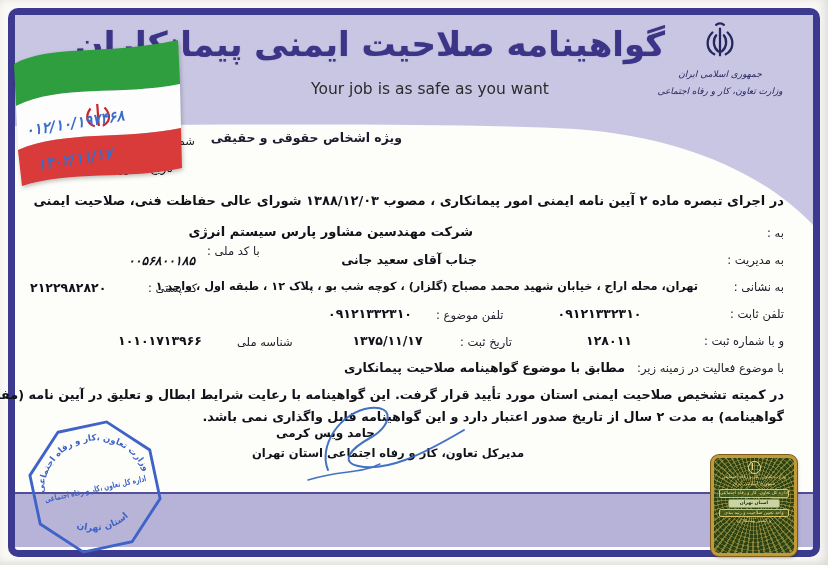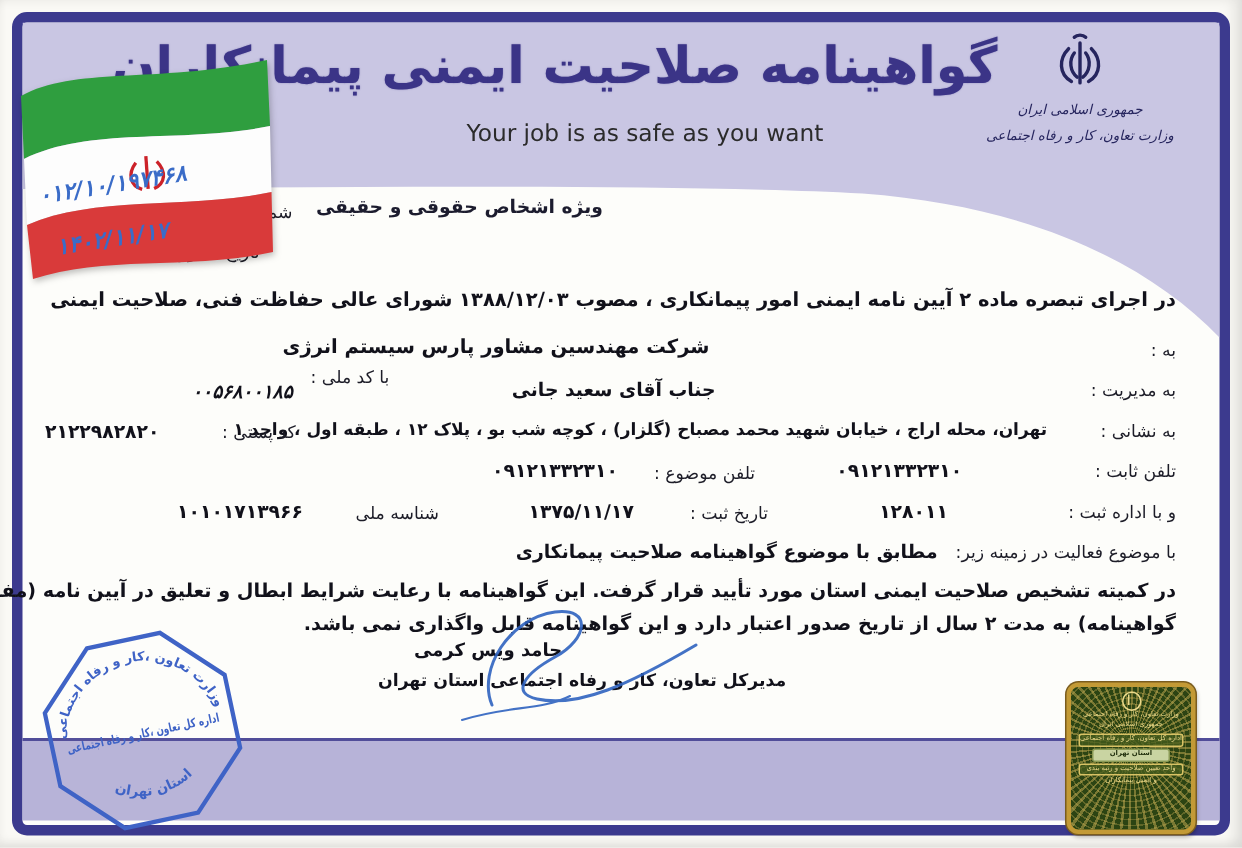--- a/index.html
+++ b/index.html
@@ -107,21 +107,21 @@
   <div class="abs lbl fa" style="right:44px;top:280px;">به نشانی :</div>
   <div class="abs val fa" style="left:248px;top:280px;width:450px;text-align:center;font-size:11.3px;">تهران، محله اراج ، خیابان شهید محمد مصباح (گلزار) ، کوچه شب بو ، پلاک ۱۲ ، طبقه اول ، واحد ۱</div>
   <div class="abs lbl fa" style="left:148px;top:281px;">کد پستی :</div>
   <div class="abs val num" style="left:30px;top:280px;">۲۱۲۲۹۸۲۸۲۰</div>
 
   <div class="abs lbl fa" style="right:44px;top:307px;">تلفن ثابت :</div>
   <div class="abs val num" style="left:552px;top:306px;width:95px;text-align:center;">۰۹۱۲۱۳۳۲۳۱۰</div>
   <div class="abs lbl fa" style="left:436px;top:308px;">تلفن موضوع :</div>
   <div class="abs val num" style="left:325px;top:306px;width:90px;text-align:center;">۰۹۱۲۱۳۳۲۳۱۰</div>
 
-  <div class="abs lbl fa" style="right:44px;top:334px;">و با اداره ثبت :</div>
+  <div class="abs lbl fa" style="right:44px;top:334px;">و با شماره ثبت :</div>
   <div class="abs val num" style="left:578px;top:333px;width:62px;text-align:center;">۱۲۸۰۱۱</div>
   <div class="abs lbl fa" style="left:460px;top:335px;">تاریخ ثبت :</div>
   <div class="abs val num" style="left:345px;top:333px;width:85px;text-align:center;">۱۳۷۵/۱۱/۱۷</div>
   <div class="abs lbl fa" style="left:237px;top:335px;">شناسه ملی</div>
   <div class="abs val num" style="left:105px;top:333px;width:110px;text-align:center;">۱۰۱۰۱۷۱۳۹۶۶</div>
 
   <div class="abs lbl fa" style="right:44px;top:361px;">با موضوع فعالیت در زمینه زیر:</div>
   <div class="abs val fa" style="left:355px;top:360px;width:270px;text-align:center;">مطابق با موضوع گواهینامه صلاحیت پیمانکاری</div>
 
   <div class="abs val fa" style="right:44px;top:387px;font-size:12.8px;">در کمیته تشخیص صلاحیت ایمنی استان مورد تأیید قرار گرفت. این گواهینامه با رعایت شرایط ابطال و تعلیق در آیین نامه (مفاد مندرج در ظهر</div>

